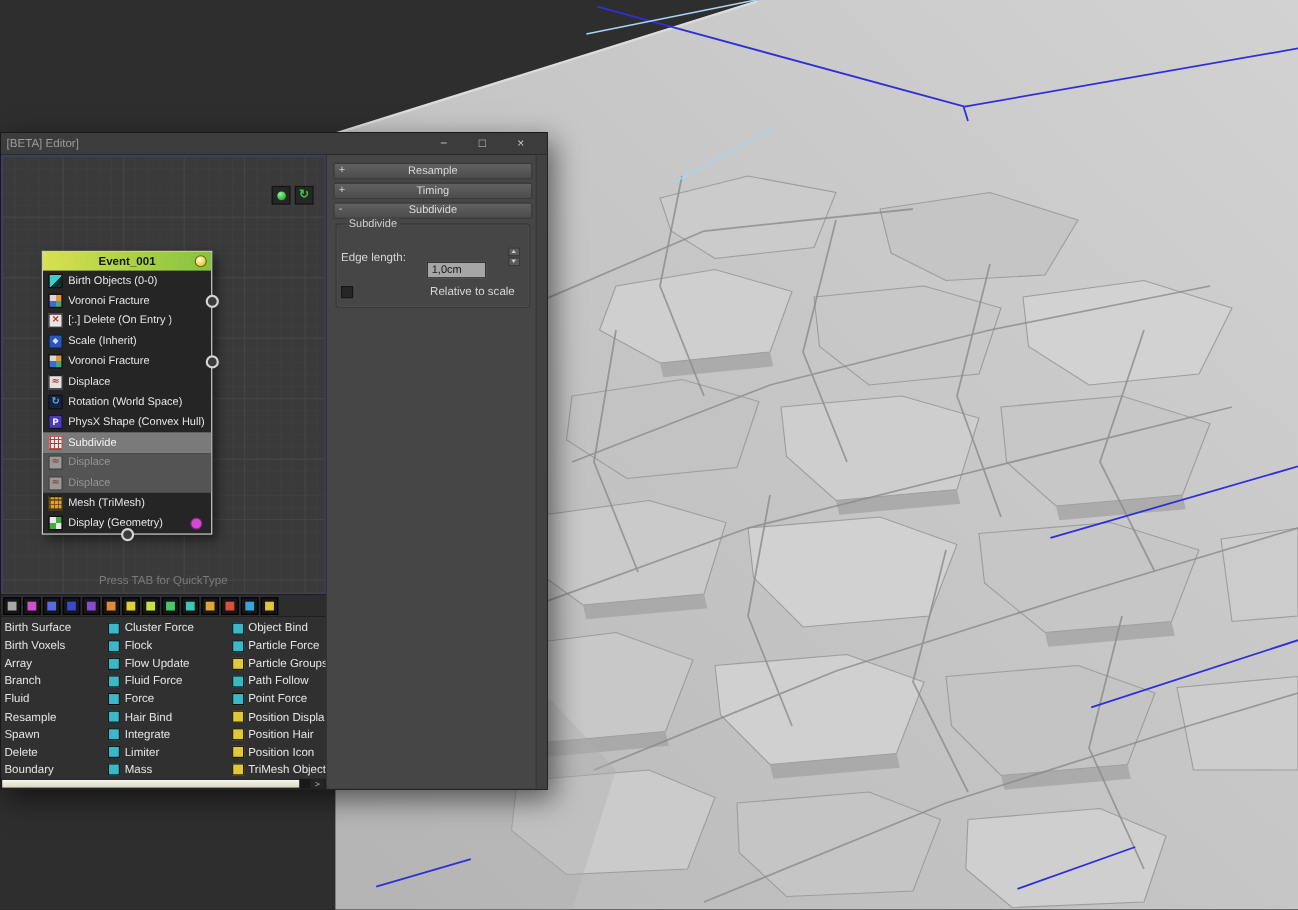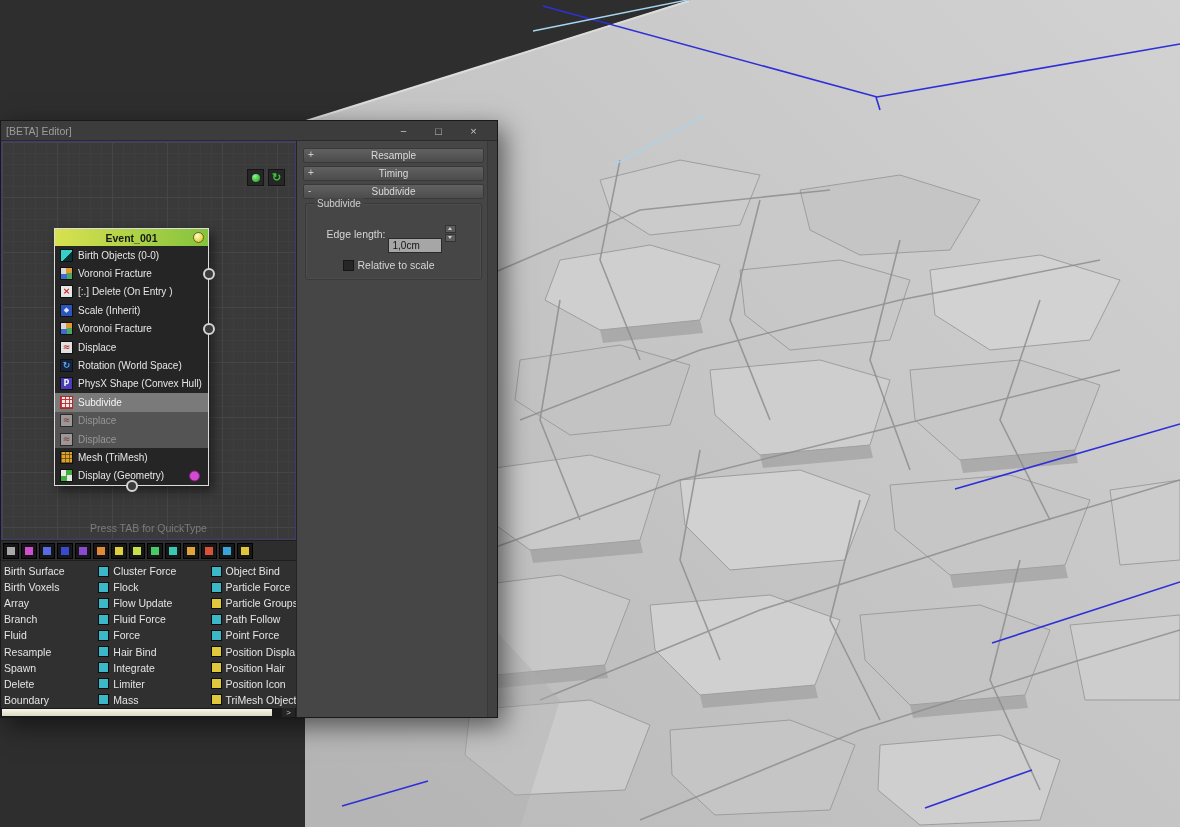--- a/index.html
+++ b/index.html
@@ -32,21 +32,21 @@
   .graph-btns{position:absolute;right:10px;top:27px;display:flex;gap:4px;}
   .gbtn{width:15px;height:15px;background:#262626;border:1px solid #141414;
     display:flex;align-items:center;justify-content:center;}
   .gdot{width:8px;height:8px;border-radius:50%;
     background:radial-gradient(circle at 35% 30%,#9af09a,#2eb82e 70%,#1d7a1d);}
   .grefresh{color:#3ec43e;font-size:11px;font-weight:bold;line-height:1;}
   .hint{position:absolute;left:0;right:0;bottom:5px;text-align:center;
     color:#7b7b7b;font-size:10.5px;}
 
   
-  .event-node{position:absolute;left:52px;top:86px;width:153px;background:#252525;
+  .event-node{position:absolute;left:36px;top:86px;width:153px;background:#252525;
     border:1px solid #dcdcdc;box-shadow:4px 5px 10px rgba(0,0,0,.5);}
   .event-header{height:17px;background:linear-gradient(90deg,#d9e14f,#84c33e);
     display:flex;align-items:center;position:relative;}
   .event-header>span:first-child{flex:1;text-align:center;font-size:10.5px;
     font-weight:bold;color:#161616;}
   .bulb{position:absolute;right:4px;top:3px;width:11px;height:11px;border-radius:50%;
     background:radial-gradient(circle at 35% 30%,#fffbe0,#e8d84a 60%,#b8a62a);
     border:1px solid #6e6420;box-sizing:border-box;}
   .op-row{height:18.4px;display:flex;align-items:center;gap:5px;padding-left:5px;
     position:relative;font-size:10px;color:#e6e6e6;}
@@ -105,21 +105,21 @@
   .params-pane::after{content:"";position:absolute;top:0;right:0;width:9px;height:100%;
     background:#414141;border-left:1px solid #383838;}
   .rollout{height:13px;margin:0 13px 3px 6px;background:linear-gradient(#616161,#4c4c4c);
     border:1px solid #393939;border-radius:2px;display:flex;align-items:center;
     justify-content:center;position:relative;font-size:10px;color:#dadada;}
   .r-toggle{position:absolute;left:4px;top:0;line-height:12px;font-size:10px;color:#d0d0d0;}
   .groupbox{margin:4px 15px 0 8px;border:1px solid #393939;border-radius:3px;position:relative;
     padding:10px 4px 8px;box-shadow:inset 0 0 0 1px rgba(255,255,255,.04);}
   .legend{position:absolute;top:-6px;left:8px;background:#464646;padding:0 3px;
     font-size:10px;color:#cfcfcf;}
-  .param-row{display:flex;align-items:center;justify-content:center;gap:3px;
+  .param-row{display:flex;align-items:center;justify-content:space-between;gap:3px;
     font-size:10.5px;color:#d6d6d6;padding-right:4px;}
   .p-field{width:46px;height:13px;background:#a6a6a6;color:#141414;font-size:10px;
     line-height:13px;padding:0 3px;border:1px solid #2a2a2a;overflow:hidden;margin-top:24px;}
   .spin{display:flex;flex-direction:column;gap:1px;}
   .spin-up,.spin-dn{width:9px;height:6px;background:#5c5c5c;border:1px solid #333;
     position:relative;box-sizing:content-box;}
   .spin-up::after{content:"";position:absolute;left:2px;top:1px;border-left:2px solid transparent;
     border-right:2px solid transparent;border-bottom:3px solid #d0d0d0;}
   .spin-dn::after{content:"";position:absolute;left:2px;top:1px;border-left:2px solid transparent;
     border-right:2px solid transparent;border-top:3px solid #d0d0d0;}

